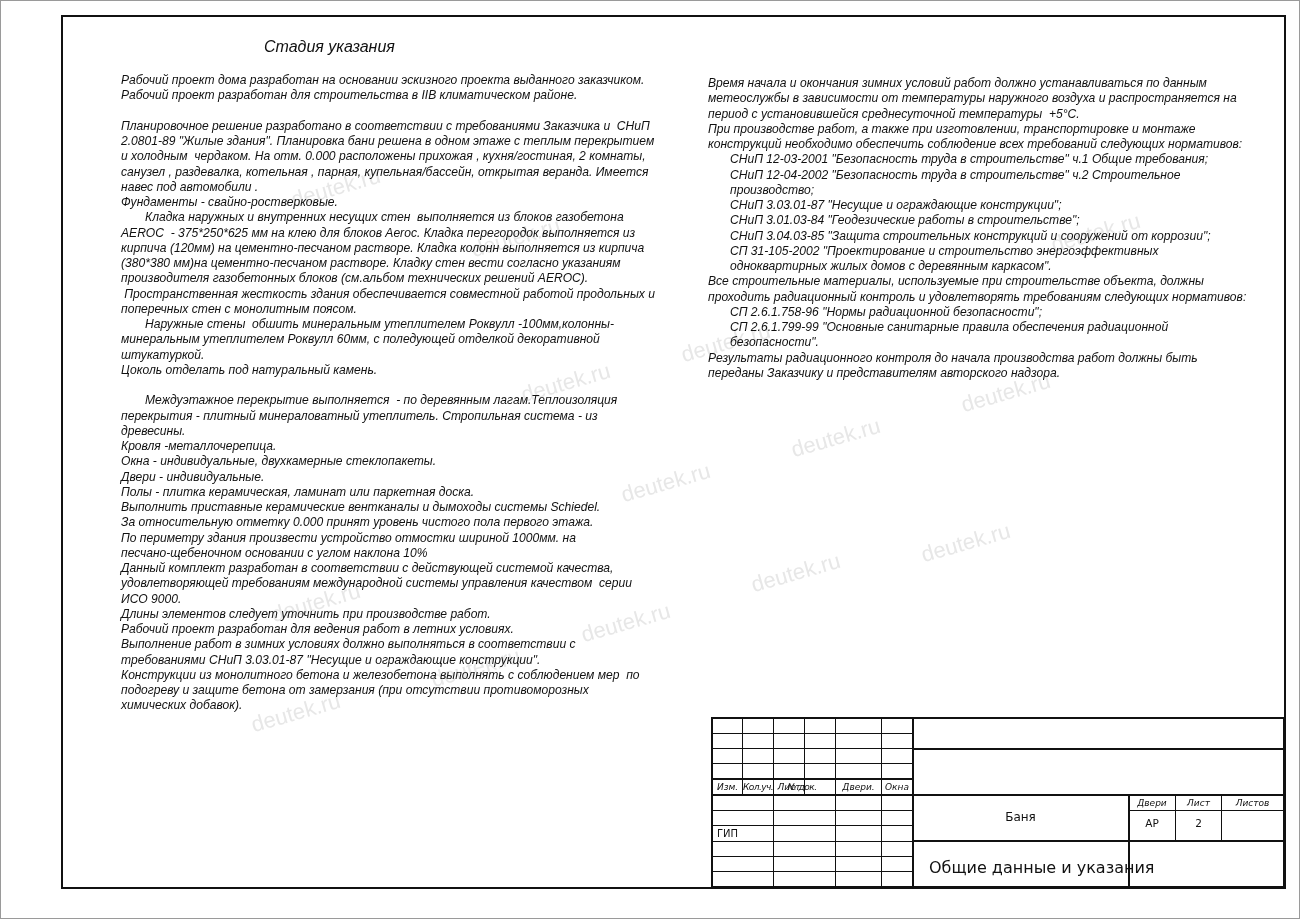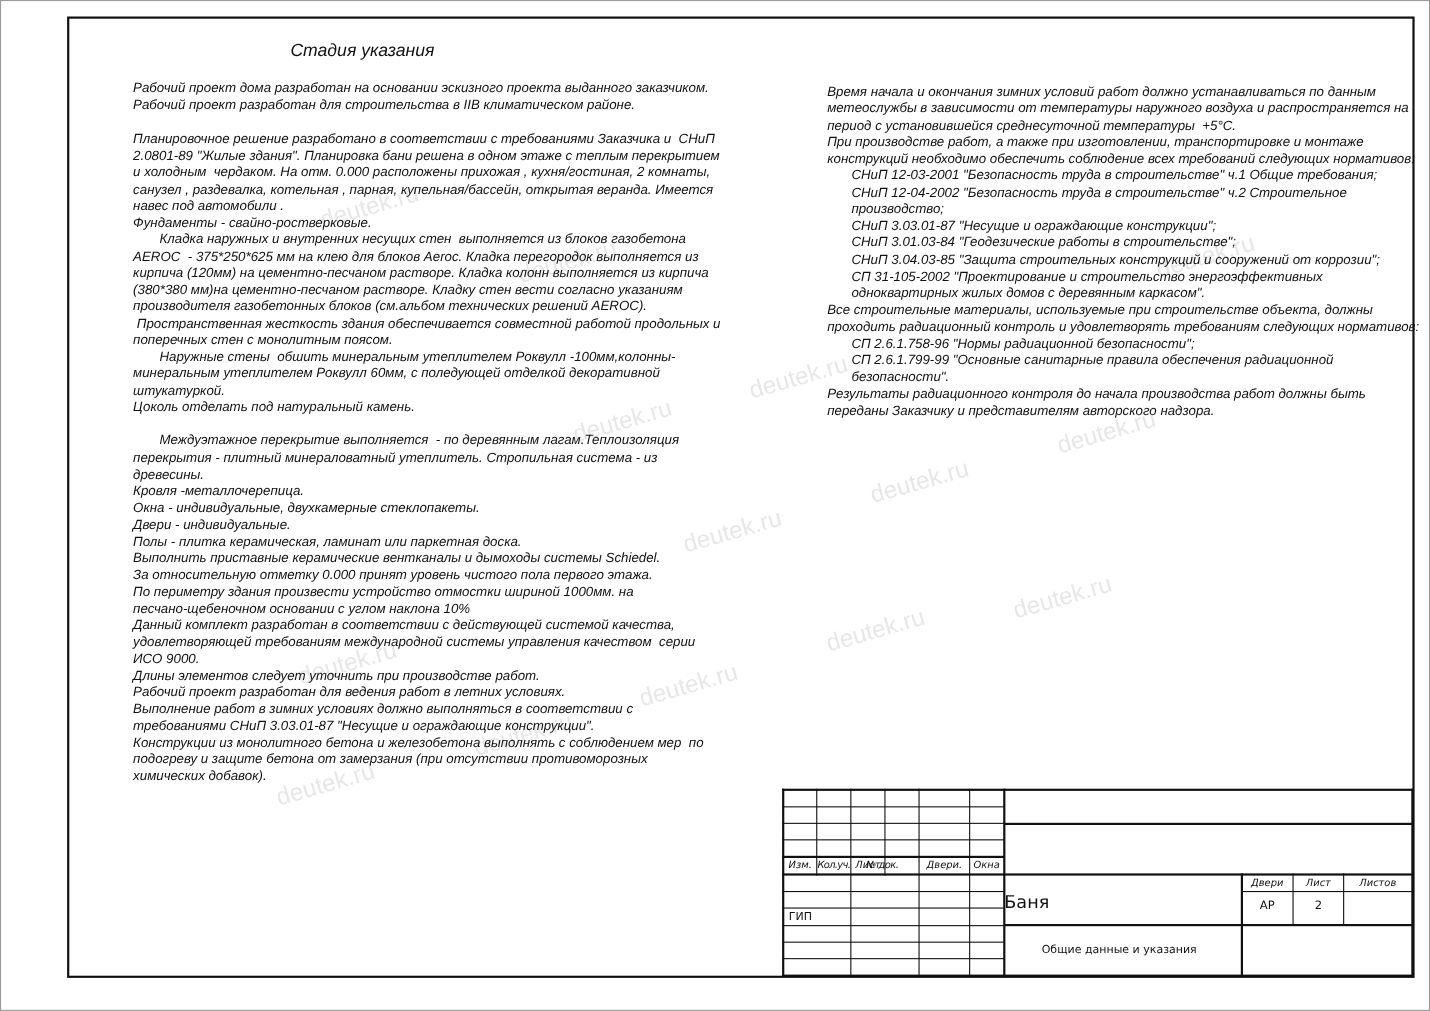--- a/index.html
+++ b/index.html
@@ -7,21 +7,21 @@
          font-family:"Liberation Sans", sans-serif; color:#111; }
   .sheet-border { position:absolute; left:0; top:0; width:1298px; height:917px; border:1px solid #9a9a9a; }
   .frame { position:absolute; left:61px; top:15px; width:1221px; height:870px; border:2px solid #111; box-sizing:content-box; }
   .title { position:absolute; left:264px; top:38px; font-size:16px; font-style:italic; }
   .col { position:absolute; font-size:12.1px; font-style:italic; line-height:15.25px; white-space:pre; }
   .col p { margin:0; }
   .col .gap { height:15.25px; }
   .ind1 { padding-left:24px; }
   .ind-list { padding-left:22px; }
   .left-col { left:97px; top:73px;margin-left:24px; }
-  .right-col { left:752px; top:76px; }
+  .right-col { left:708px; top:76px; }
   .wm { position:absolute; font-size:22px; color:#e7e7e7; transform:rotate(-16deg); font-family:"Liberation Sans", sans-serif; pointer-events:none; }
 
   .tb { position:absolute; left:711px; top:717px; width:574px; height:171px; }
   .ln { position:absolute; background:#111; }
   .h { height:1px; }
   .hv { height:2px; }
   .v { width:1px; }
   .vv { width:2px; }
   .tb-lbl { position:absolute; font-family:"DejaVu Sans", sans-serif; font-size:9px; font-style:italic; text-align:center; line-height:14px; }
   .tb-txt { position:absolute; font-family:"DejaVu Sans", sans-serif; font-size:11px; }
@@ -89,22 +89,22 @@
 
   <div class="tb-lbl" style="left:2px;top:63px;width:29px;">Изм.</div>
   <div class="tb-lbl" style="left:32px;top:63px;width:30px;letter-spacing:-0.6px;">Кол.уч.</div>
   <div class="tb-lbl" style="left:63px;top:63px;width:30px;">Лист</div>
   <div class="tb-lbl" style="left:76px;top:63px;width:30px;letter-spacing:-0.5px;">№ док.</div>
   <div class="tb-lbl" style="left:125px;top:63px;width:45px;">Двери.</div>
   <div class="tb-lbl" style="left:171px;top:63px;width:30px;">Окна</div>
 
   <div class="tb-txt" style="left:6px;top:111px;font-size:10px;">ГИП</div>
 
-  <div class="tb-txt" style="left:202px;top:93px;width:215px;font-size:16px;">Баня</div>
-  <div class="tb-txt" style="left:236px;top:141px;font-size:10px;">Общие данные и указания</div>
+  <div class="tb-txt" style="left:202px;top:93px;width:215px;text-align:center;font-size:12px;">Баня</div>
+  <div class="tb-txt" style="left:218px;top:141px;font-size:16px;">Общие данные и указания</div>
 
   <div class="tb-lbl" style="left:418px;top:79px;width:46px;">Двери</div>
   <div class="tb-lbl" style="left:465px;top:79px;width:45px;">Лист</div>
   <div class="tb-lbl" style="left:511px;top:79px;width:61px;">Листов</div>
 
   <div class="tb-txt" style="left:418px;top:100px;width:46px;text-align:center;font-size:10.5px;">АР</div>
   <div class="tb-txt" style="left:465px;top:100px;width:45px;text-align:center;font-size:10.5px;">2</div>
   <div class="tb-txt" style="left:511px;top:100px;width:61px;text-align:center;font-size:10.5px;"></div>
 </div>
 

